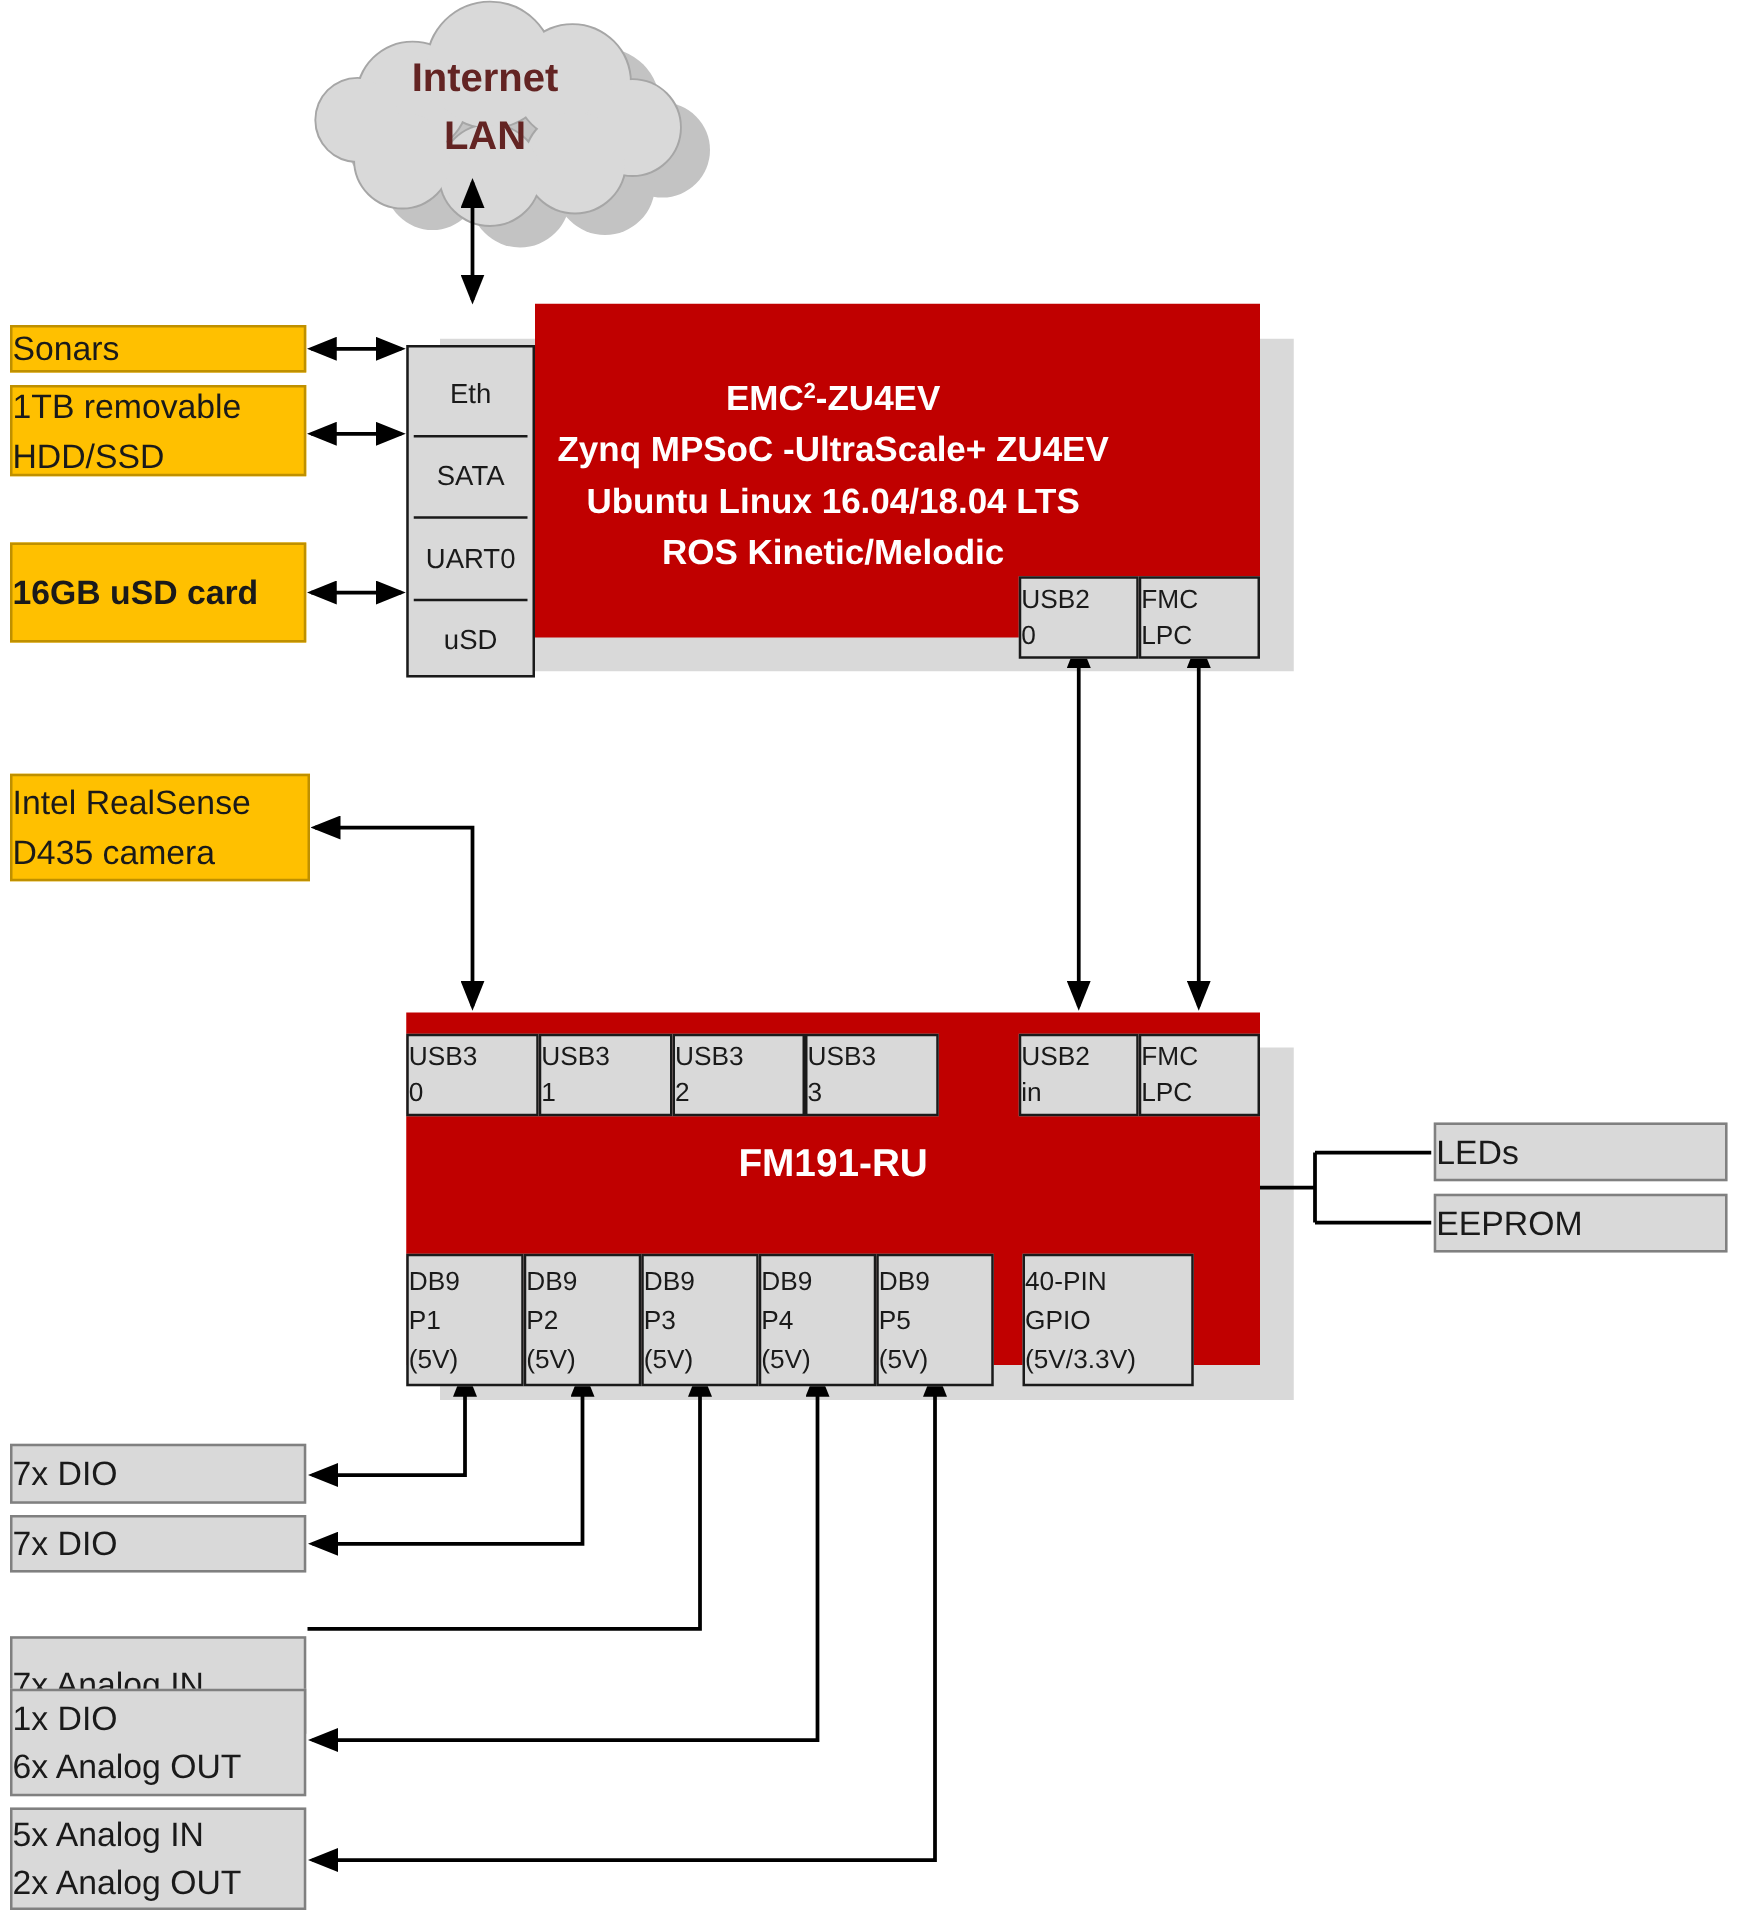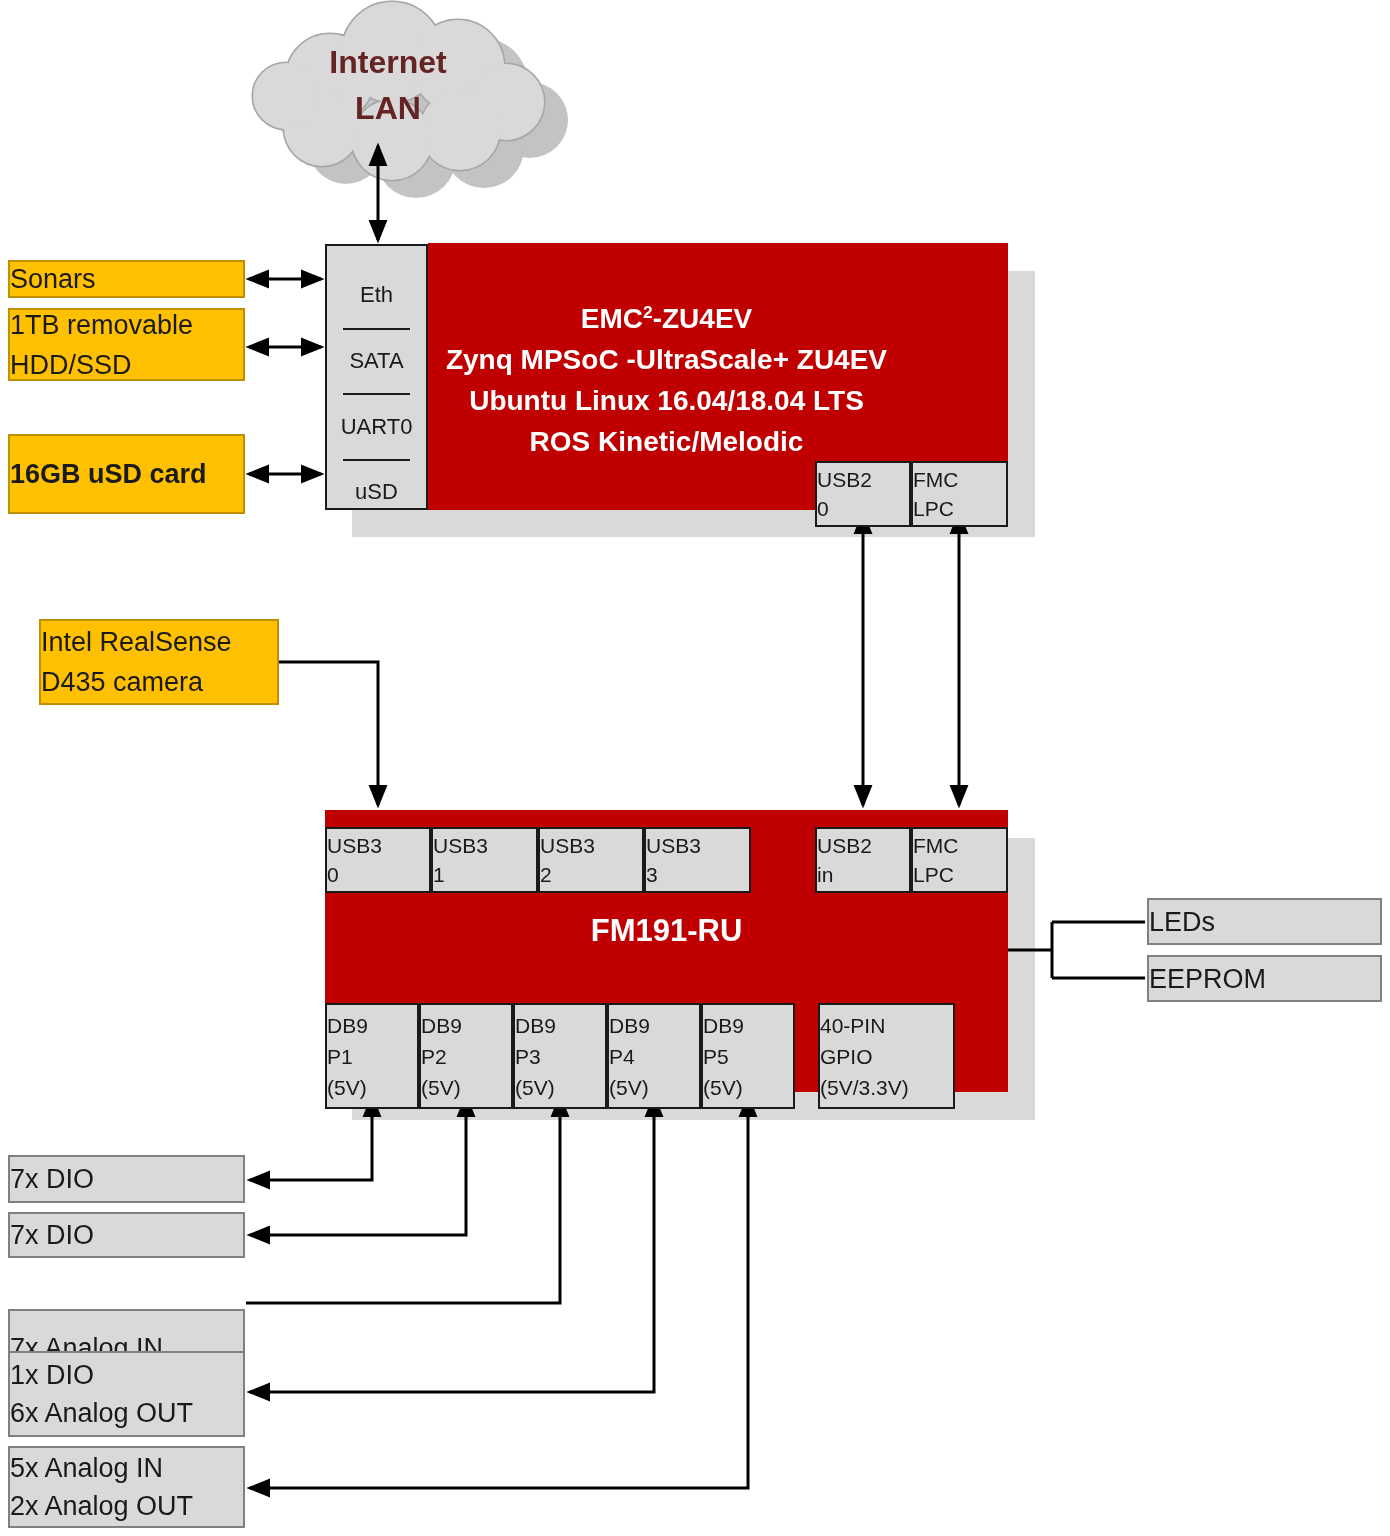--- a/index.html
+++ b/index.html
@@ -20,21 +20,21 @@
   .box{
     position:absolute; box-sizing:border-box; z-index:3;
     display:flex; flex-direction:column; align-items:flex-start; justify-content:center;
     text-align:center;
   }
   .redblock{background:var(--red); z-index:3;}
   .port{background:var(--box_gray); border:2px solid #1a1a1a; font-size:21px; line-height:29px;margin-top:17px;}
   .port3{font-size:21px; line-height:31px;}
   .orangebox{background:var(--orange); border:2px solid var(--orange_border); font-size:27px; line-height:40px;}
   .graybox{background:var(--box_gray); border:2px solid var(--box_border_gray); font-size:27px; line-height:38px;}
-  .portcol{background:var(--box_gray); border:2px solid #1a1a1a; padding:16px; z-index:3;}
+  .portcol{background:var(--box_gray); border:2px solid #1a1a1a; padding:4px; z-index:3;margin-top:32px;}
   .portcol .cell{
     box-sizing:border-box; height:65.5px; display:flex; align-items:center; justify-content:center;
     font-size:22px;
   }
   .portcol .cell + .cell{border-top:2px solid #1a1a1a;}
   .emc-text{
     position:absolute; left:325px; top:292px; width:683px; z-index:4;
     color:#ffffff; font-weight:bold; font-size:28px; line-height:41px; text-align:center;
   }
   .emc-text sup{font-size:0.62em; vertical-align:super;}
@@ -150,21 +150,21 @@
   <div class="box orangebox" style="left:8px;top:260px;width:237px;height:38px;">
     <span>Sonars</span>
   </div>
   <div class="box orangebox" style="left:8px;top:308px;width:237px;height:73px;">
     <span>1TB removable</span>
     <span>HDD/SSD</span>
   </div>
   <div class="box orangebox" style="left:8px;top:434px;width:237px;height:80px;font-weight:bold;">
     <span>16GB uSD card</span>
   </div>
-  <div class="box orangebox" style="left:8px;top:619px;width:240px;height:86px;margin-left:31px;">
+  <div class="box orangebox" style="left:8px;top:619px;width:240px;height:86px;">
     <span>Intel RealSense</span>
     <span>D435 camera</span>
   </div>
 
   <div class="abs redblock" style="left:325px;top:810px;width:683px;height:282px;"></div>
 
   <div class="box port" style="left:325px;top:810px;width:106px;height:66px;">
     <span>USB3</span>
     <span>0</span>
   </div>

